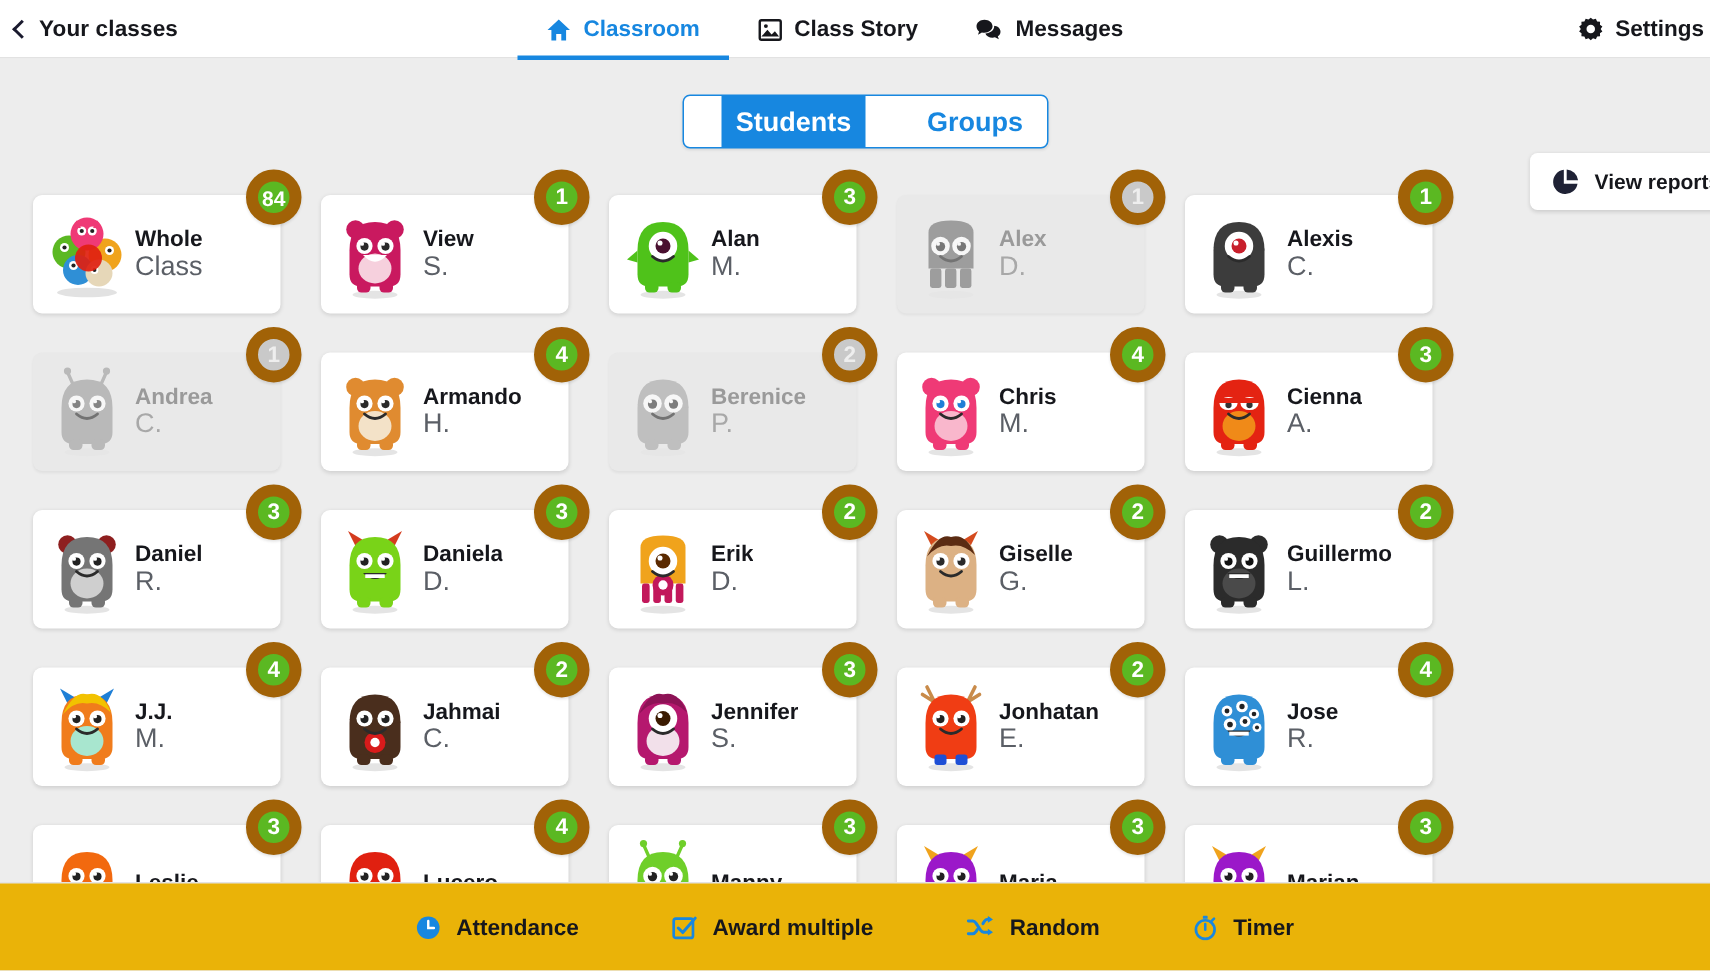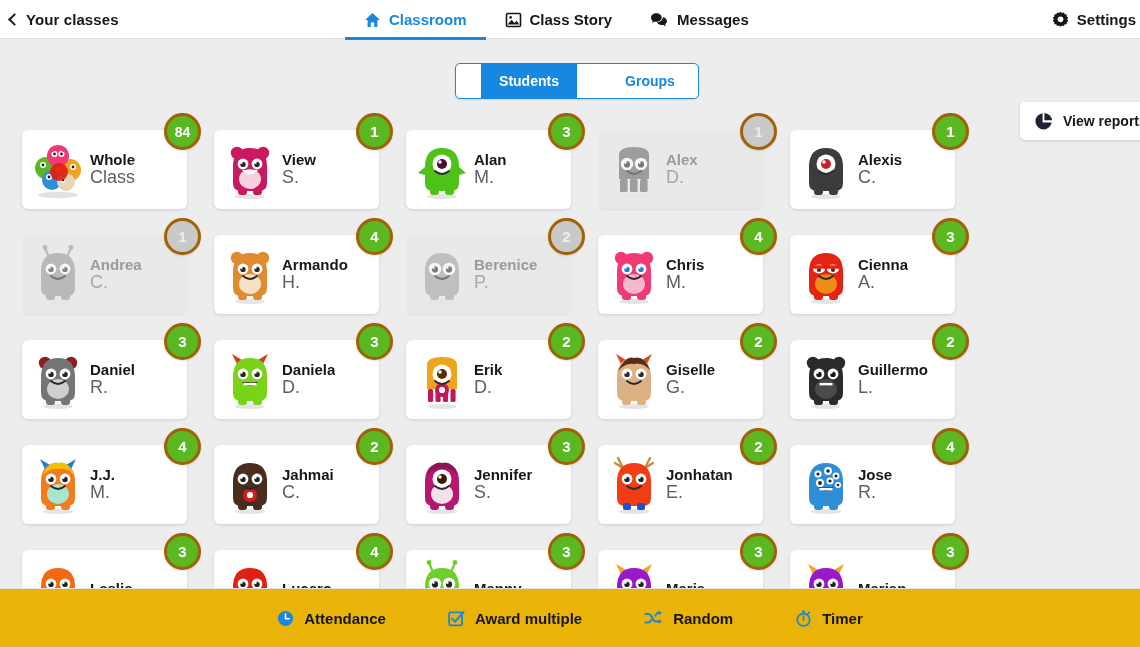--- a/index.html
+++ b/index.html
@@ -46,21 +46,21 @@
   #subheader { position: absolute; top: 39px; left: 0; width: 1140px; height: 62px; }
   #seg {
     position: absolute; left: 455px; top: 24px;
     width: 244px; height: 36px; border-radius: 5px;
     border: 1px solid #1787e0; overflow: hidden;
     display: flex; background: #fff;
     box-shadow: 0 1px 2px rgba(0,0,0,.10);
   }
   .seg-btn {
     flex: 1; display: flex; align-items: center; justify-content: center;
-    font-size: 14px; font-weight: bold; color: #1787e0; cursor: pointer; margin-left: 25px;
+    font-size: 18px; font-weight: bold; color: #1787e0; cursor: pointer; margin-left: 25px;
   }
   .seg-btn.active { background: #1787e0; color: #fff; }
 
   #viewreports {
     position: absolute; left: 1020px; top: 63px;
     height: 38px; min-width: 160px;
     background: #fff; border-radius: 5px 0 0 5px;
     display: flex; align-items: center; gap: 10px; padding: 0 14px;
     box-shadow: 0 1px 3px rgba(0,0,0,.14);
     cursor: pointer;
@@ -87,21 +87,21 @@
   .avatar svg { display: block; }
   .card.inactive .avatar { filter: grayscale(1) opacity(.62); }
   .nm { margin-left: 2px; line-height: 1.08; overflow: hidden; }
   .nm .f { font-size: 15px; font-weight: bold; color: #16171c; white-space: nowrap; }
   .nm .l { font-size: 18px; color: #5b5f66; }
   .card.inactive .nm .f { color: #9a9a9a; }
   .card.inactive .nm .l { color: #a8a8a8; }
   .badge {
     position: absolute; left: 142px; top: 0px;
     width: 37px; height: 37px; border-radius: 50%;
-    background: #5bb822; border: 3px solid #a16207;
+    background: #5bb822; border: 8px solid #a16207;
     color: #fff; font-size: 15px; font-weight: bold;
     display: flex; align-items: center; justify-content: center;
     box-shadow: 0 1px 2px rgba(0,0,0,.12);
   }
   .badge.grey { background: #c9c9c9; color: #eeeeee; }
   .badge.wide { font-size: 14px; }
 
   
   #bottombar {
     position: absolute; bottom: 0; left: 0; width: 1140px; height: 59px;

